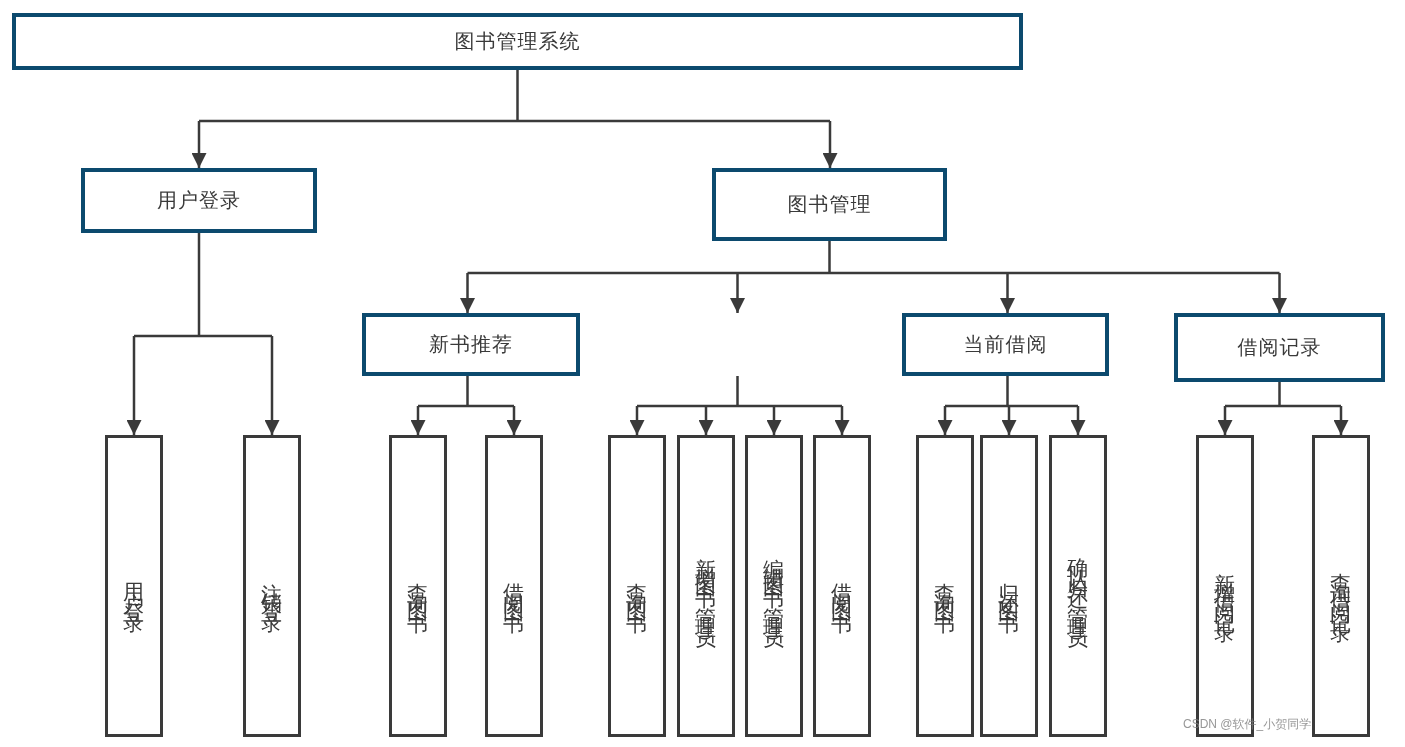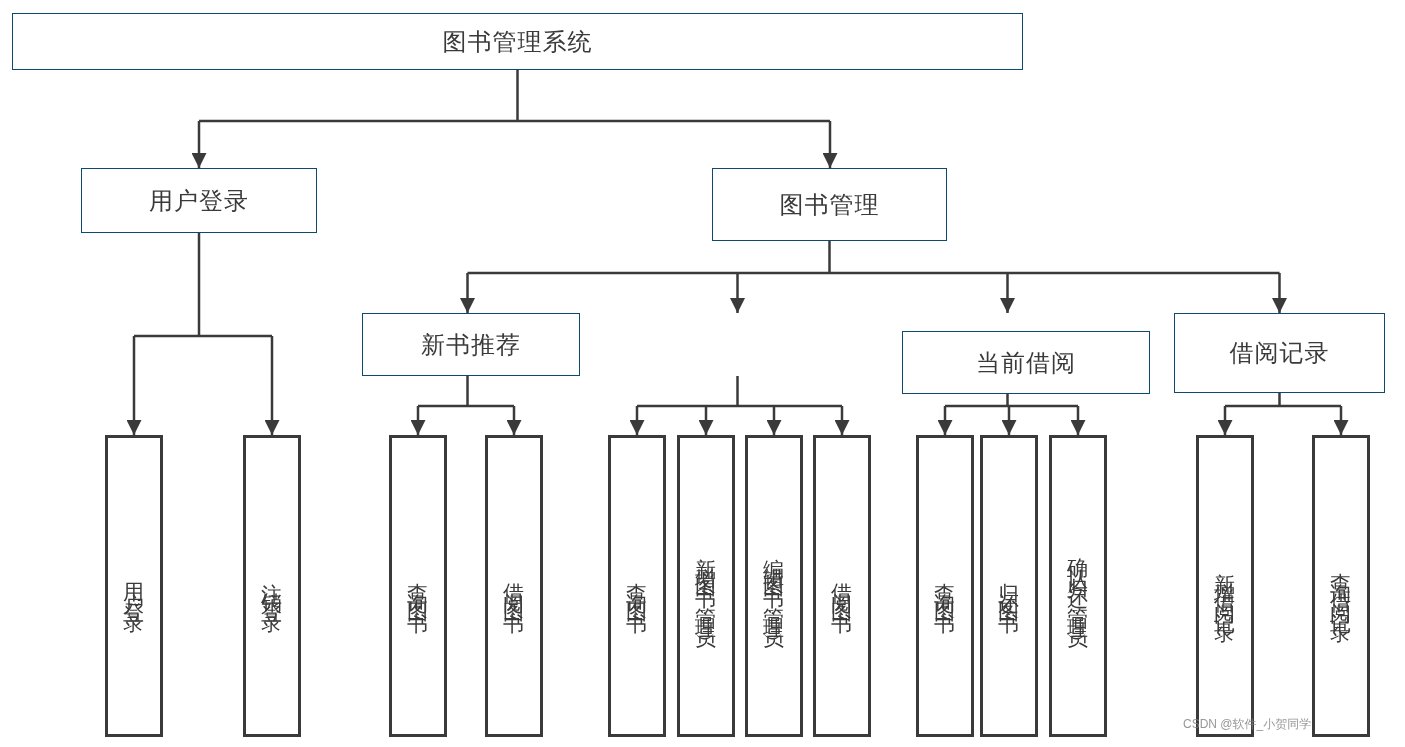--- a/index.html
+++ b/index.html
@@ -17,26 +17,26 @@
   }
   #connectors {
     position: absolute;
     left: 0;
     top: 0;
     z-index: 1;
   }
   .hbox {
     position: absolute;
     box-sizing: border-box;
-    border: 1px solid #0c4a6e;
+    border: 4px solid #0c4a6e;
     background: #ffffff;
     display: flex;
     align-items: center;
     justify-content: center;
-    font-size: 24px;
+    font-size: 20px;
     letter-spacing: 1px;
     color: #3a3a3a;
     z-index: 2;
   }
   .vbox {
     position: absolute;
     box-sizing: border-box;
     border: 3px solid #3a3a3a;
     background: #ffffff;
     top: 435px;
@@ -64,22 +64,22 @@
     color: rgba(128, 128, 128, 0.82);
     white-space: nowrap;
     z-index: 5;
   }
   
   #node-root            { left: 12px;   top: 13px;  width: 1011px; height: 57px; }
   #node-user-login      { left: 81px;   top: 168px; width: 236px;  height: 65px; }
   #node-book-management { left: 712px;  top: 168px; width: 235px;  height: 73px; }
   #node-new-book-recommend { left: 362px;  top: 313px; width: 218px; height: 63px; }
   #node-book-borrow        { left: 632px;  top: 313px; width: 211px; height: 63px; }
-  #node-current-borrow     { left: 902px;  top: 331px; width: 248px; height: 63px; }
-  #node-borrow-records     { left: 1174px; top: 313px; width: 211px; height: 80px; }
+  #node-current-borrow     { left: 902px;  top: 313px; width: 207px; height: 63px; }
+  #node-borrow-records     { left: 1174px; top: 313px; width: 211px; height: 69px; }
   #leaf-user-login          { left: 105px; }
   #leaf-logout              { left: 243px; }
   #leaf-query-book-1        { left: 389px; }
   #leaf-borrow-book-1       { left: 485px; }
   #leaf-query-book-2        { left: 608px; }
   #leaf-add-book-admin      { left: 677px; }
   #leaf-edit-book-admin     { left: 745px; }
   #leaf-borrow-book-2       { left: 813px; }
   #leaf-query-book-3        { left: 916px; }
   #leaf-return-book         { left: 980px; }

